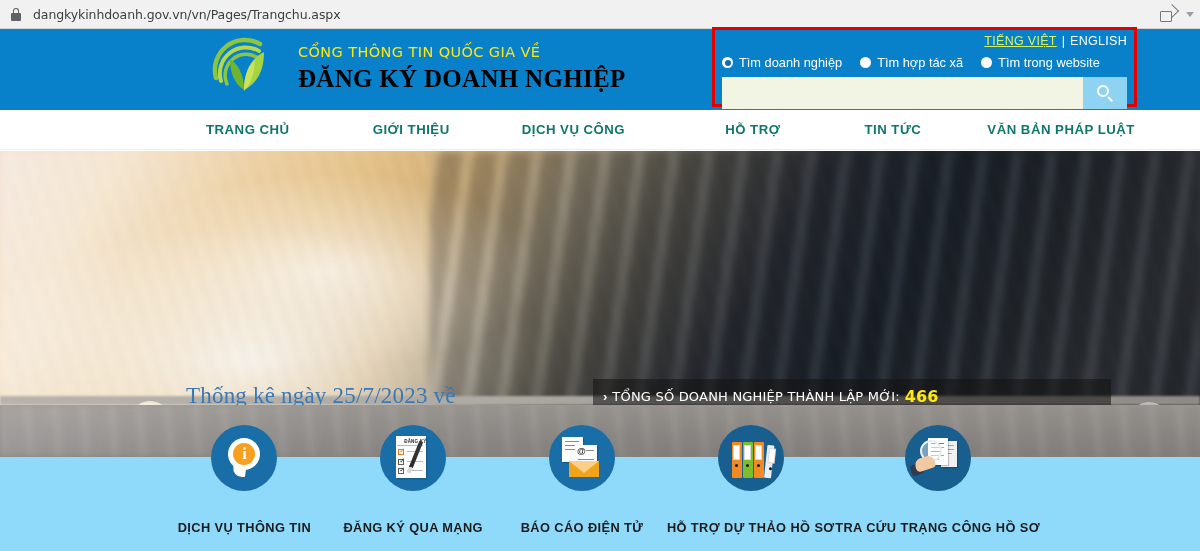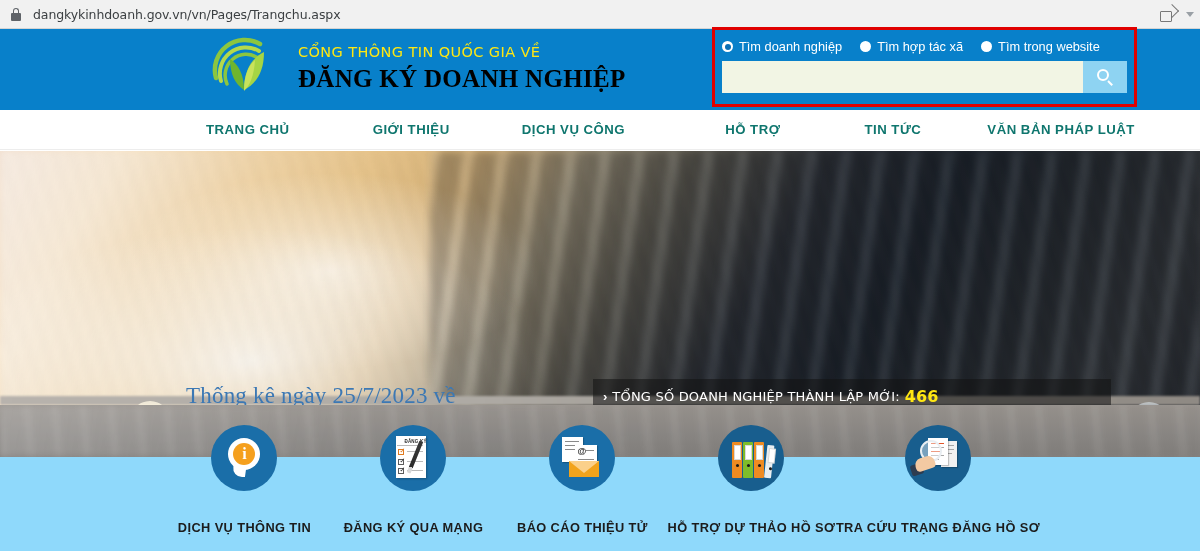--- a/index.html
+++ b/index.html
@@ -385,20 +385,25 @@
       <span class="brand-text">
         <div class="brand-sub">CỔNG THÔNG TIN QUỐC GIA VỀ</div>
         <div class="brand-main">ĐĂNG KÝ DOANH NGHIỆP</div>
       </span>
     </div>
   </div>
 
   <div class="search-highlight"></div>
 
   <div class="search-cluster">
+    <div class="lang-row">
+      <span class="lang-vi">TIẾNG VIỆT</span>
+      <span class="lang-sep">|</span>
+      <span class="lang-en">ENGLISH</span>
+    </div>
     <div class="radio-row">
       <label class="radio-opt selected">
         <span class="radio-dot"></span>
         <span class="radio-label">Tìm doanh nghiệp</span>
       </label>
       <label class="radio-opt">
         <span class="radio-dot"></span>
         <span class="radio-label">Tìm hợp tác xã</span>
       </label>
       <label class="radio-opt">
@@ -499,21 +504,21 @@
             <span class="ln" style="left:5px;top:12px;width:10px"></span>
             <span class="doc2"></span>
             <span class="at">@</span>
             <span class="ln" style="left:26px;top:13px;width:8px"></span>
             <span class="ln" style="left:18px;top:22px;width:16px"></span>
             <span class="ln" style="left:18px;top:26px;width:16px"></span>
             <span class="env-body"></span>
             <span class="env-flap"></span>
           </span>
         </div>
-        <div class="svc-label">BÁO CÁO THIỆU TỬ</div>
+        <div class="svc-label">BÁO CÁO ĐIỆN TỬ</div>
       </div>
 
       <div class="svc">
         <div class="svc-circle darker">
           <span class="ic-binder">
             <span class="b b1">
                 <span class="lbl"></span>
                 <span class="hole"></span>
               </span>
             <span class="b b2">
@@ -544,19 +549,19 @@
             <span class="tx red" style="left:17px;top:7px;width:13px"></span>
             <span class="tx" style="left:17px;top:11px;width:13px"></span>
             <span class="tx red" style="left:17px;top:15px;width:10px"></span>
             <span class="tx" style="left:17px;top:19px;width:13px"></span>
             <span class="tx" style="left:17px;top:23px;width:8px"></span>
             <span class="lens"></span>
             <span class="cuff"></span>
             <span class="hand"></span>
           </span>
         </div>
-        <div class="svc-label">TRA CỨU TRẠNG ĐĂNG HỒ SƠ</div>
+        <div class="svc-label">TRA CỨU TRẠNG CÔNG HỒ SƠ</div>
       </div>
 
     </div>
   </div>
 
 </div>
 
 </body></html>

